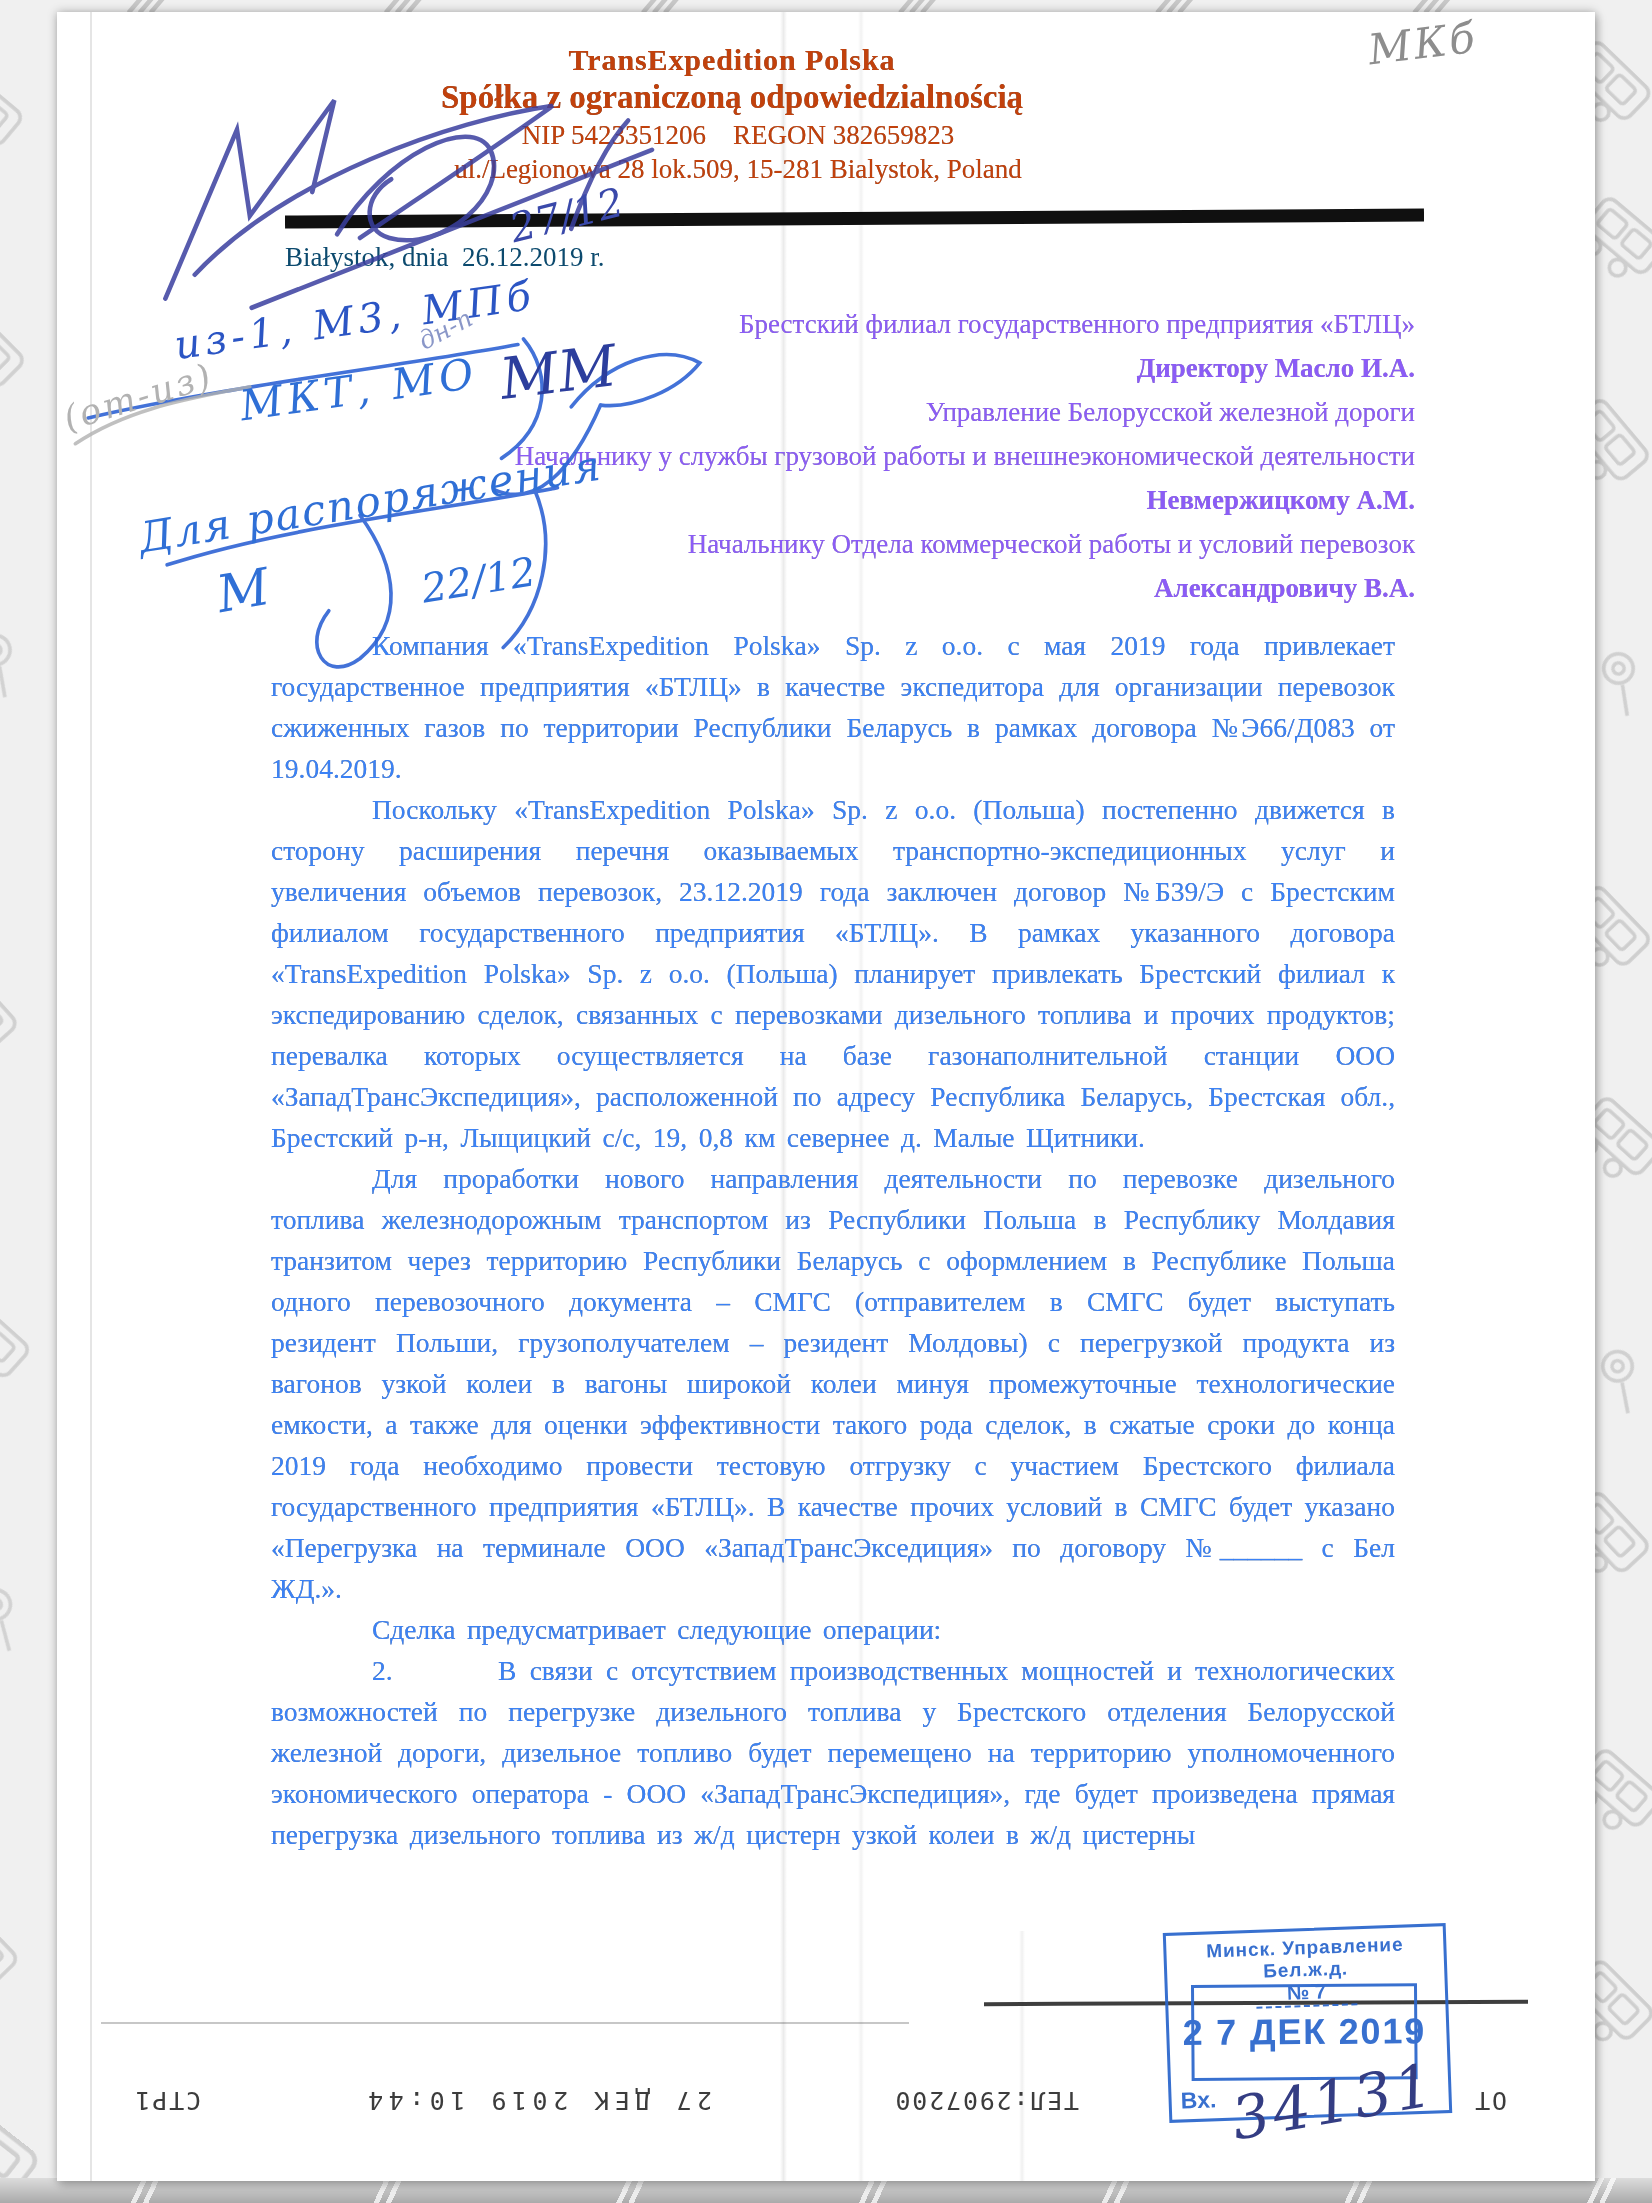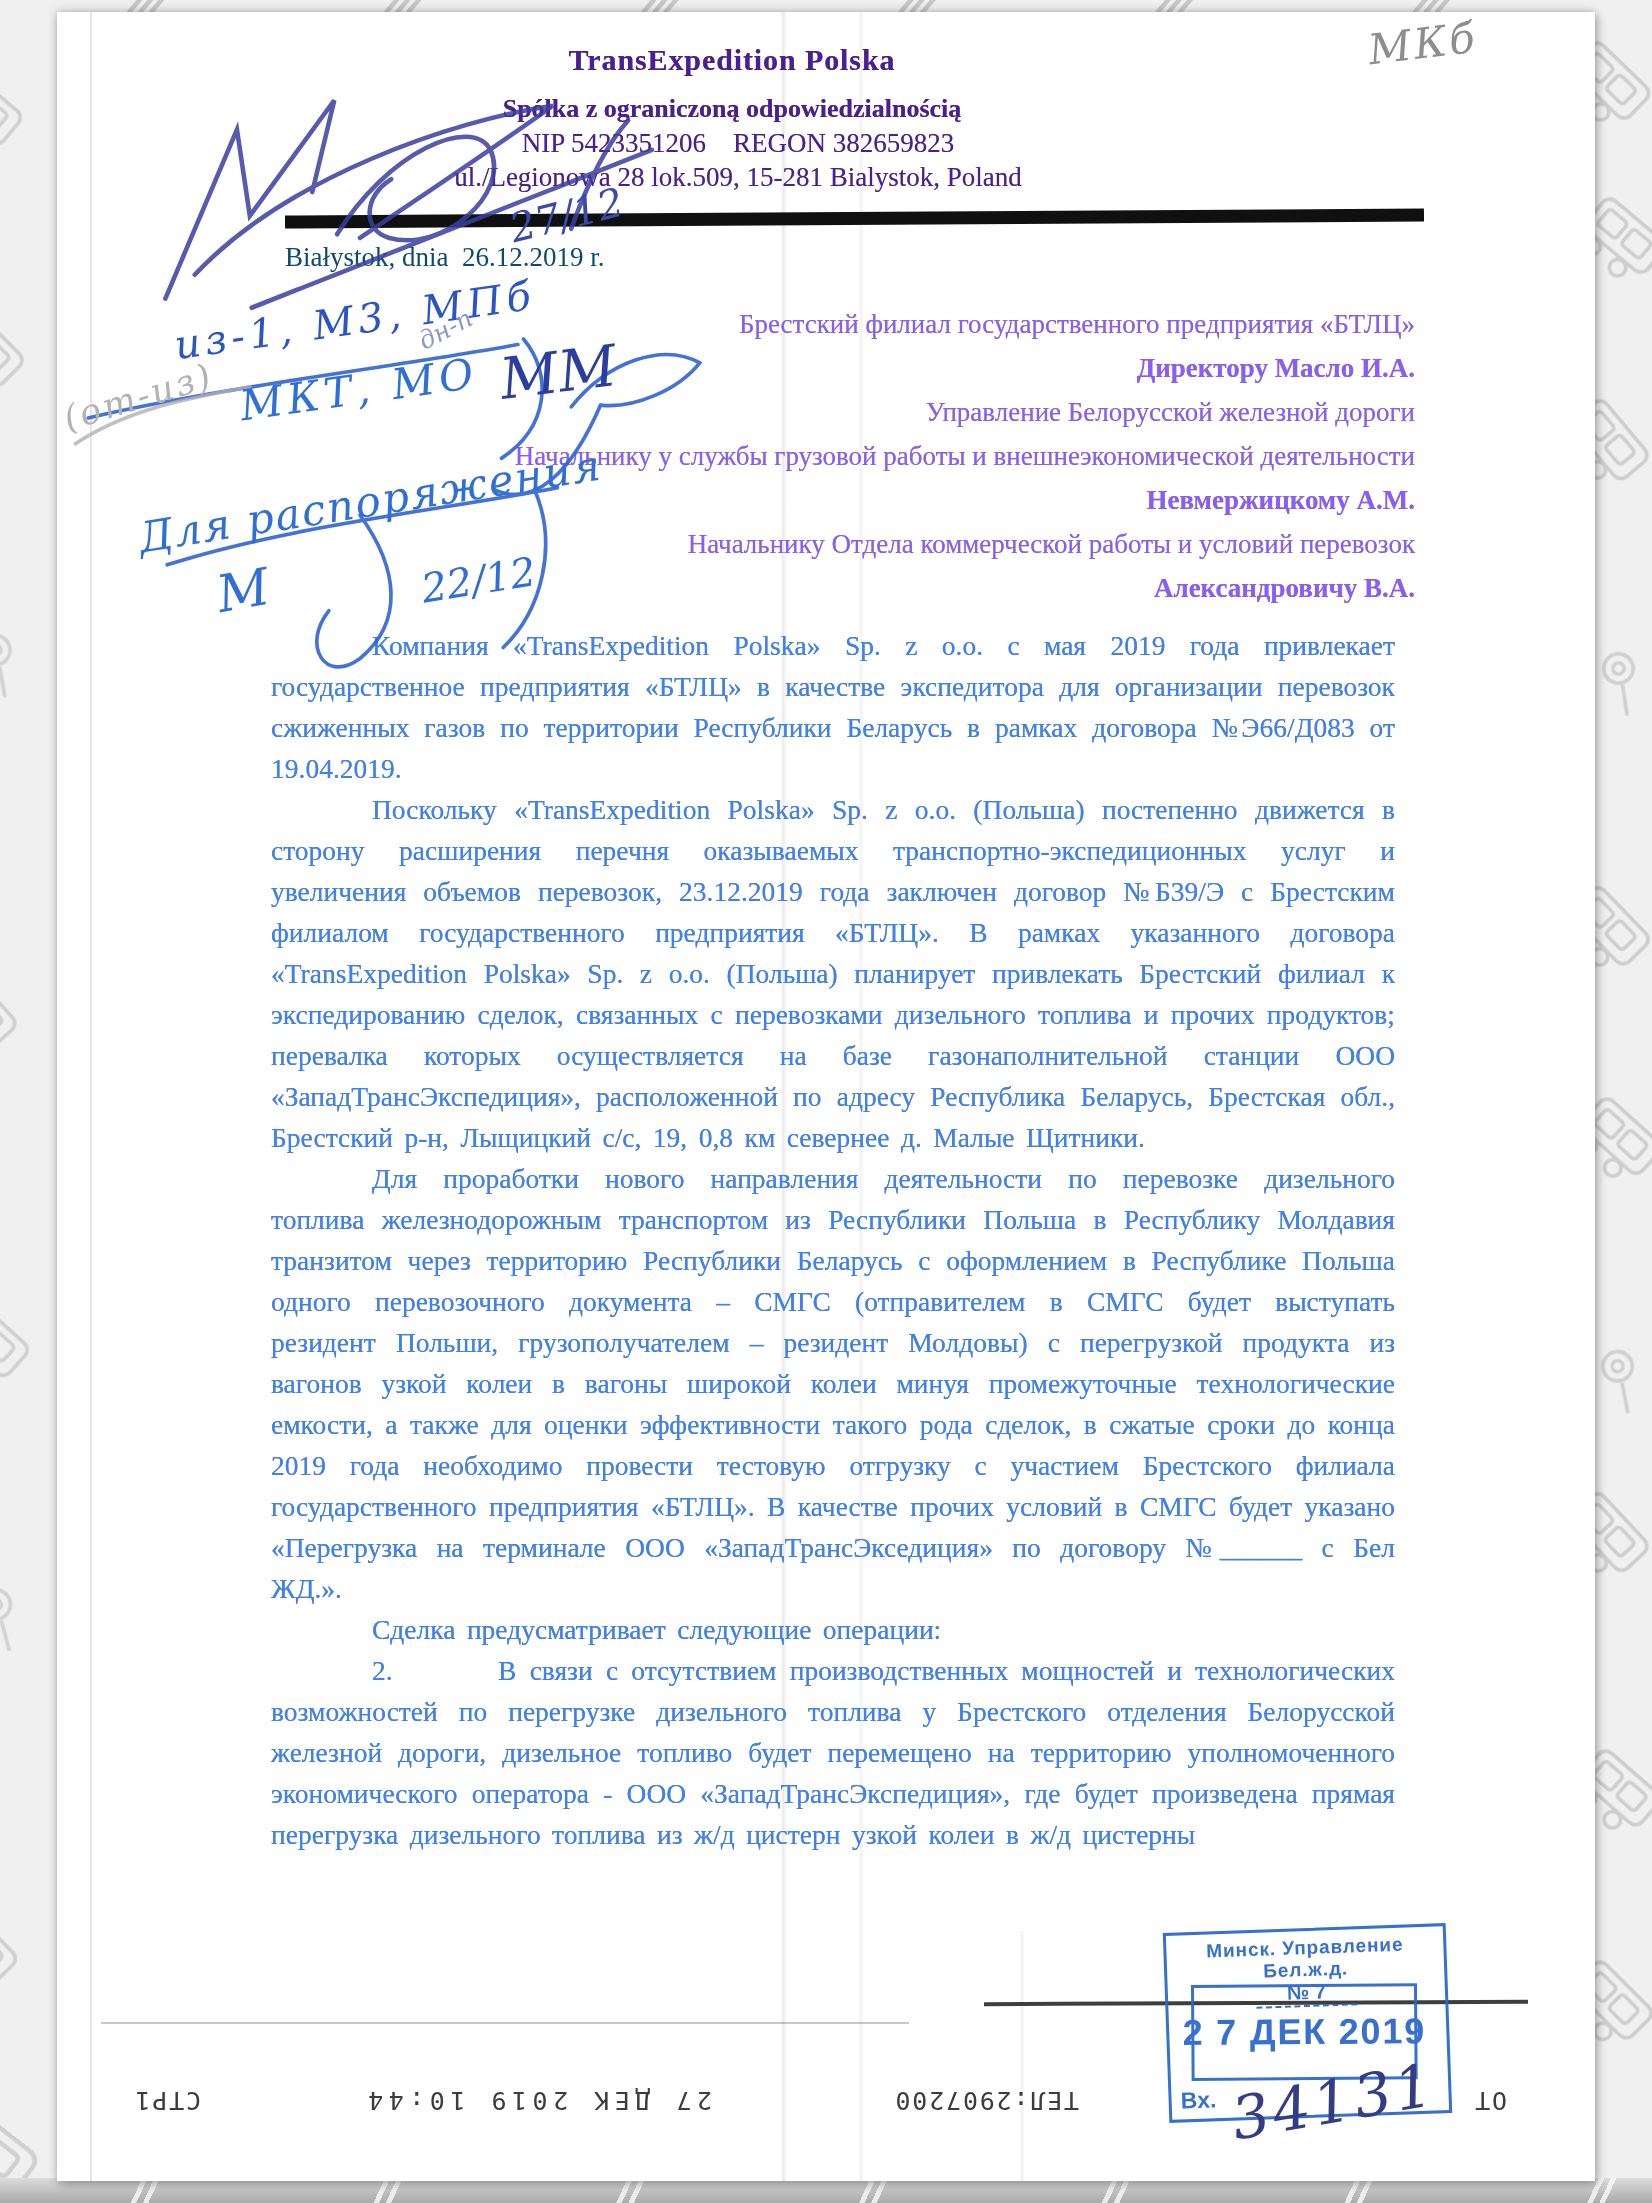--- a/index.html
+++ b/index.html
@@ -23,23 +23,23 @@
     box-shadow:0 0 9.2px rgba(0,0,0,.28), 2.8px 3.7px 9.2px rgba(0,0,0,.18);
   }
   .fold{position:absolute;top:0;height:100%;pointer-events:none;}
   .fold.f1{left:723px;width:7.3px;background:linear-gradient(90deg,rgba(0,0,0,0),rgba(0,0,0,.08),rgba(0,0,0,0));}
   .fold.f2{left:801px;width:5.5px;background:linear-gradient(90deg,rgba(0,0,0,0),rgba(0,0,0,.05),rgba(0,0,0,0));}
   .fold.f3{left:962px;top:1919px;height:250px;width:5.5px;background:linear-gradient(90deg,rgba(0,0,0,0),rgba(0,0,0,.06),rgba(0,0,0,0));}
   .edge-line{position:absolute;left:33px;top:0;width:1.8px;height:100%;background:rgba(0,0,0,.10);}
   .artifact-line{position:absolute;left:44px;top:2010px;width:808px;height:1.8px;background:rgba(0,0,0,.22);}
 
   
-  .letterhead{position:absolute;left:0;top:31px;width:1350px;text-align:center;color:#4c1d95;}
+  .letterhead{position:absolute;left:0;top:31px;width:1350px;text-align:center;color:#c2410c;}
   .lh-company{font-size:30px;font-weight:bold;letter-spacing:0.9px;text-shadow:0 0 0.6px rgba(0,0,0,.6);}
-  .lh-form{font-size:26px;font-weight:bold;margin-top:17px;text-shadow:0 0 0.6px rgba(0,0,0,.6);}
+  .lh-form{font-size:33px;font-weight:bold;margin-top:2px;text-shadow:0 0 0.6px rgba(0,0,0,.6);}
   .lh-line{font-size:27px;margin-top:3.7px;text-shadow:0 0 0.4px rgba(0,0,0,.45);padding-left:12px;}
   .rule{position:absolute;left:228px;top:200px;width:1139px;height:13px;background:#101010;transform:rotate(-.35deg);}
   .dateline{position:absolute;left:228px;top:230px;width:1130px;text-align:left;font-size:27px;color:#0c4a6e;}
 
   
   .recipients{position:absolute;left:228px;top:290px;width:1130px;text-align:right;color:#8b5cf6;}
   .recip{font-size:27px;line-height:44px;text-shadow:0 0 0.4px rgba(0,0,0,.4);}
   .recip.b{font-weight:bold;text-align:right;}
 
   

